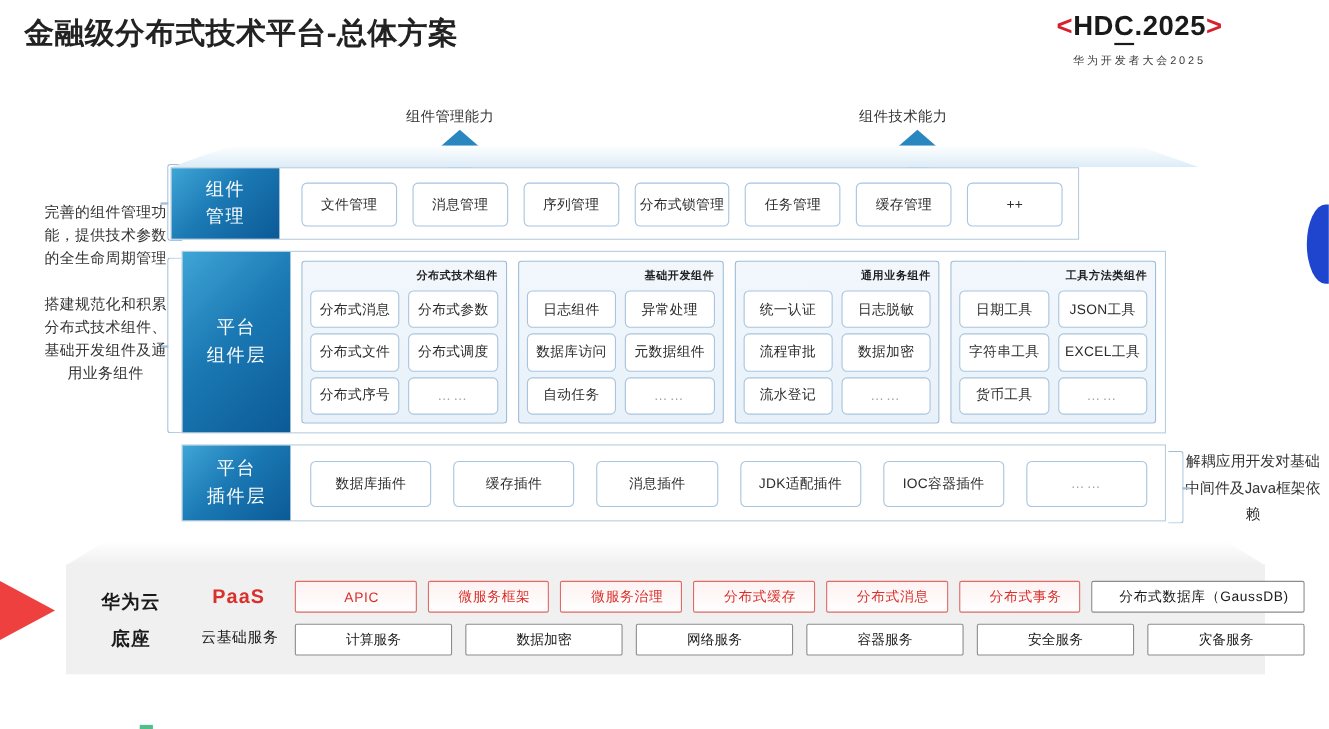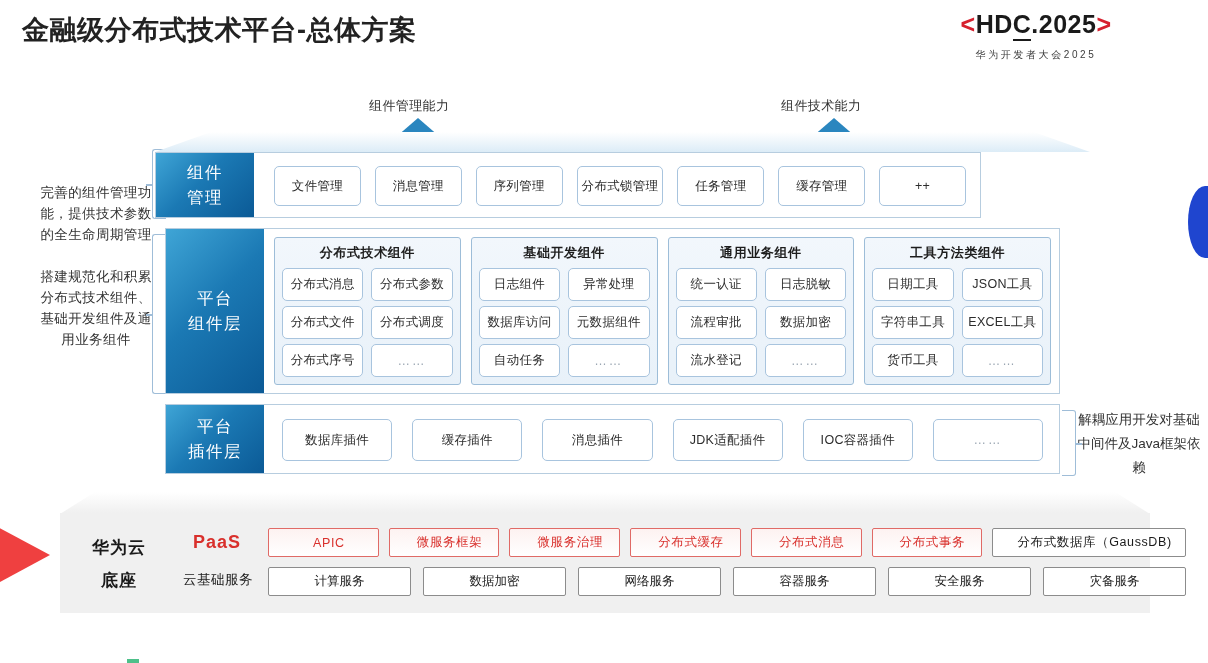--- a/index.html
+++ b/index.html
@@ -97,21 +97,21 @@
   .mgmt-row .pill{flex:1;}
 
   
   .grp-wrap{position:absolute;left:10px;top:8px;right:8px;bottom:8px;display:flex;gap:10px;}
   .grp{
     flex:1;box-sizing:border-box;border:1px solid #9dbdd8;border-radius:3px;
     background:linear-gradient(180deg,#f2f7fc,#e8f1f9);
     display:flex;flex-direction:column;padding:6px 7px 7px 7px;
   }
   .grp-title{
-    text-align:center;font-size:13px;font-weight:bold;color:#1d1d1d;margin-bottom:6px;
+    text-align:right;font-size:10px;font-weight:bold;color:#1d1d1d;margin-bottom:6px;
     letter-spacing:0.6px;
   }
   .grp-grid{flex:1;display:grid;grid-template-columns:1fr 1fr;gap:5px 8px;}
   .grp-grid .pill{font-size:12.5px;}
 
   
   .plugin-row{position:absolute;left:18px;top:14px;right:16px;height:42px;display:flex;gap:20px;}
   .plugin-row .pill{flex:1;}
 
   

